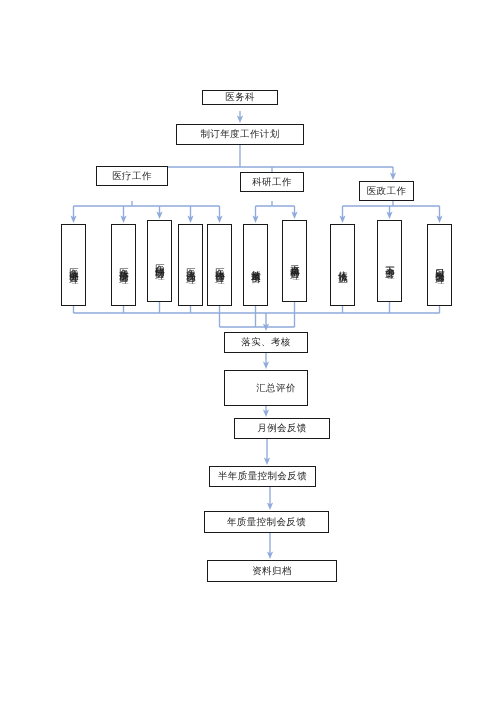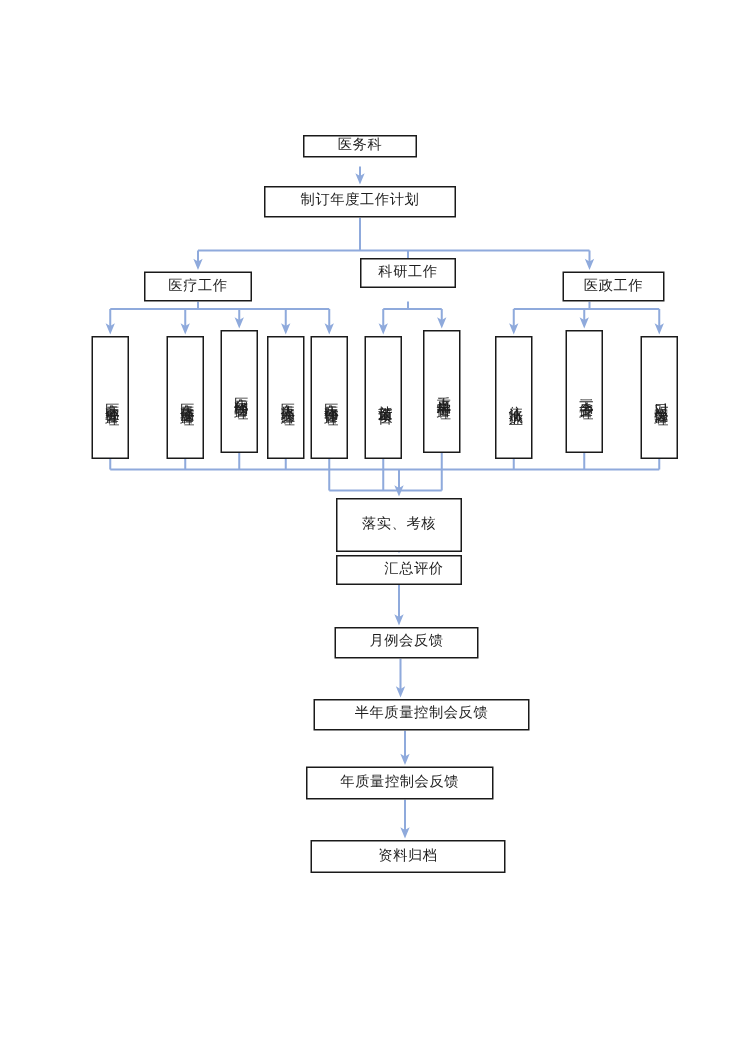--- a/index.html
+++ b/index.html
@@ -114,34 +114,34 @@
         <path d="M389.5,302 L389.5,313"></path>
         <path d="M439.5,306 L439.5,313"></path>
         <path d="M266,313 L439.5,313"></path>
         <path d="M266,313 L266,327.5" marker-end="url(#arrow)"></path>
       </g>
   </svg>
 
   <div id="nodes">
       <div class="node h" style="left: 202px; top: 90px; width: 76px; height: 15px;">医务科</div>
       <div class="node h" style="left: 176px; top: 124px; width: 128px; height: 21px;">制订年度工作计划</div>
-      <div class="node h" style="left: 96px; top: 181px; width: 72px; height: 20px;">医疗工作</div>
+      <div class="node h" style="left: 96px; top: 166px; width: 72px; height: 20px;">医疗工作</div>
       <div class="node h" style="left: 240px; top: 172px; width: 64px; height: 20px;">科研工作</div>
-      <div class="node h" style="left: 359px; top: 181px; width: 68px; height: 20px; margin-left: 16px;">医政工作</div>
+      <div class="node h" style="left: 359px; top: 181px; width: 55px; height: 20px;">医政工作</div>
       <div class="node v" style="left: 61px; top: 224px; width: 25px; height: 82px;">医疗业务管理</div>
       <div class="node v" style="left: 111px; top: 224px; width: 25px; height: 82px;">医疗质量管理</div>
       <div class="node v" style="left: 147px; top: 220px; width: 25px; height: 82px;">医疗纠纷管理</div>
       <div class="node v" style="left: 178px; top: 224px; width: 25px; height: 82px;">医疗人员管理</div>
       <div class="node v" style="left: 207px; top: 224px; width: 25px; height: 82px;">医疗协作管理</div>
       <div class="node v" style="left: 243px; top: 224px; width: 25px; height: 82px;">新技术项目</div>
       <div class="node v" style="left: 282px; top: 220px; width: 25px; height: 82px;">重点学科管理</div>
       <div class="node v" style="left: 330px; top: 224px; width: 25px; height: 82px;">依法执业</div>
       <div class="node v" style="left: 377px; top: 220px; width: 25px; height: 82px;">三下乡管理</div>
       <div class="node v" style="left: 427px; top: 224px; width: 25px; height: 82px;">对口支援管理</div>
-      <div class="node h" style="left: 224px; top: 332px; width: 84px; height: 36px;">落实、考核</div>
-      <div class="node h" style="left: 224px; top: 370px; width: 84px; height: 20px; padding-left: 20px;">汇总评价</div>
-      <div class="node h" style="left: 223px; top: 418px; width: 96px; height: 21px; font-family: Liberation Serif, serif;">月例会反馈</div>
-      <div class="node h" style="left: 209px; top: 466px; width: 144px; height: 21px;">半年质量控制会反馈</div>
+      <div class="node h" style="left: 224px; top: 332px; width: 84px; height: 21px;">落实、考核</div>
+      <div class="node h" style="left: 224px; top: 370px; width: 84px; height: 36px; padding-left: 20px;">汇总评价</div>
+      <div class="node h" style="left: 234px; top: 418px; width: 96px; height: 21px; font-family: Liberation Serif, serif;">月例会反馈</div>
+      <div class="node h" style="left: 209px; top: 466px; width: 107px; height: 21px;">半年质量控制会反馈</div>
       <div class="node h" style="left: 204px; top: 511px; width: 125px; height: 22px;">年质量控制会反馈</div>
       <div class="node h" style="left: 207px; top: 560px; width: 130px; height: 22px;">资料归档</div>
     </div>
 
 </div>
 
 </body></html>

